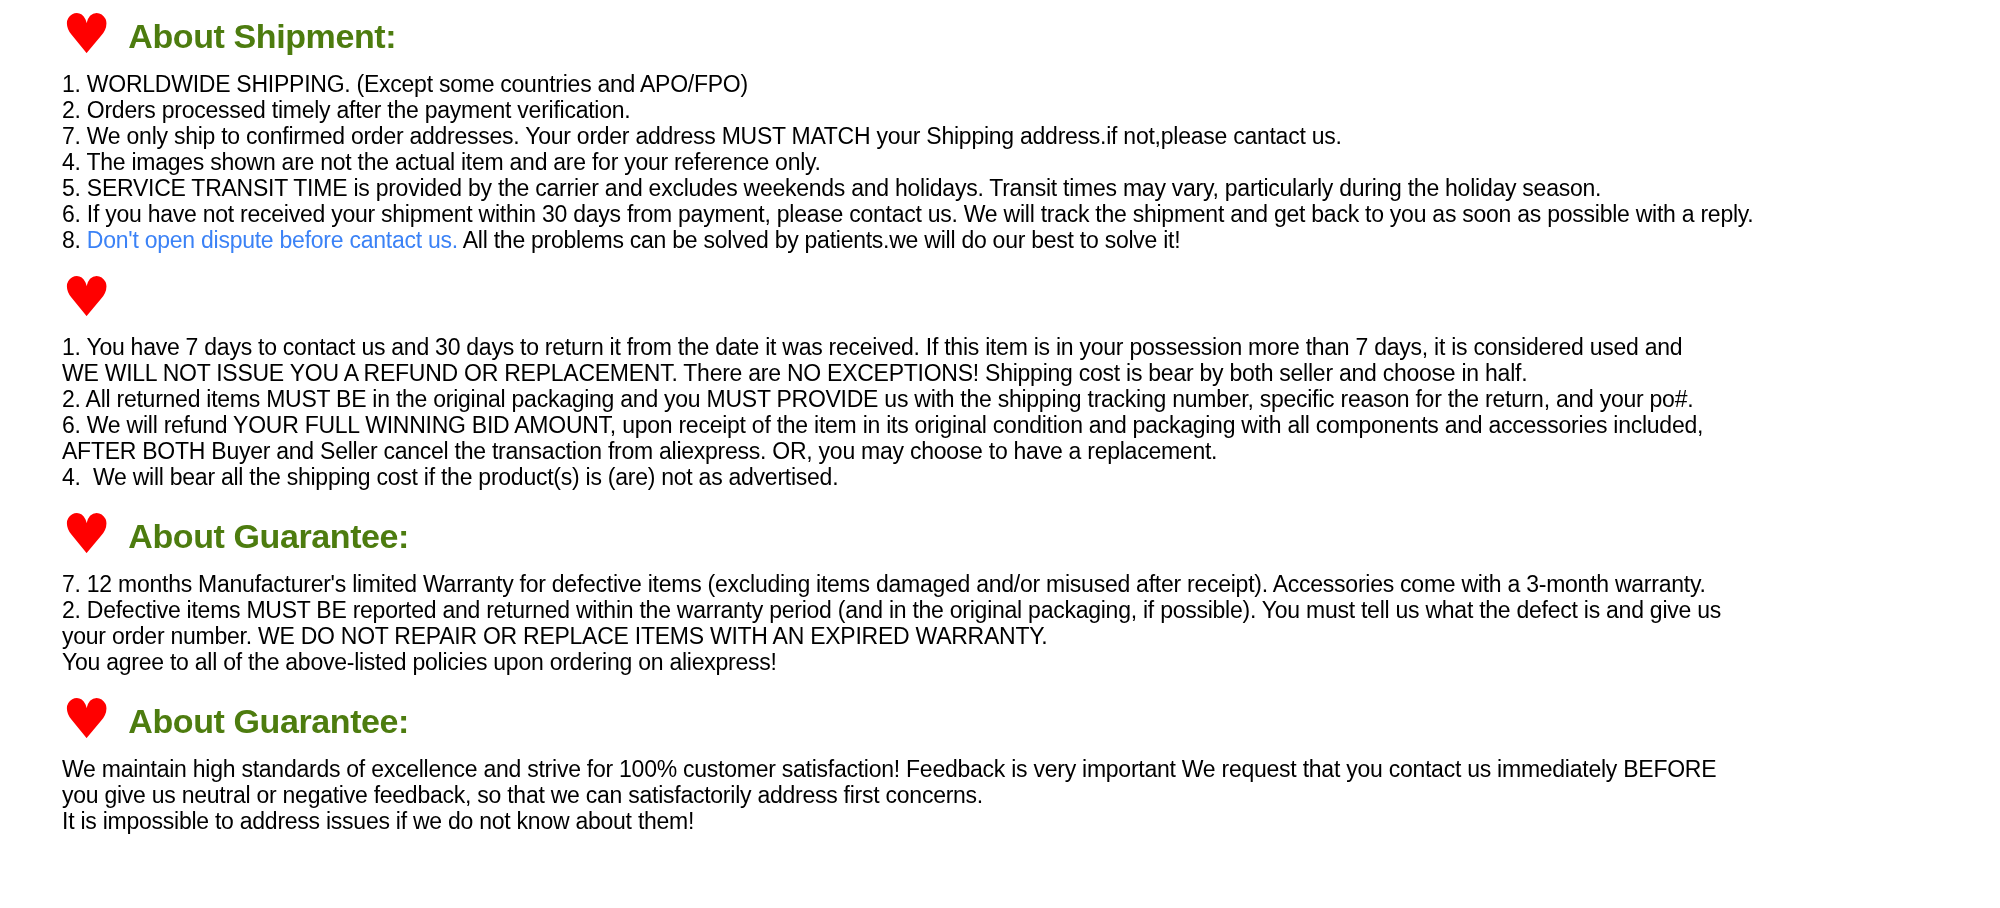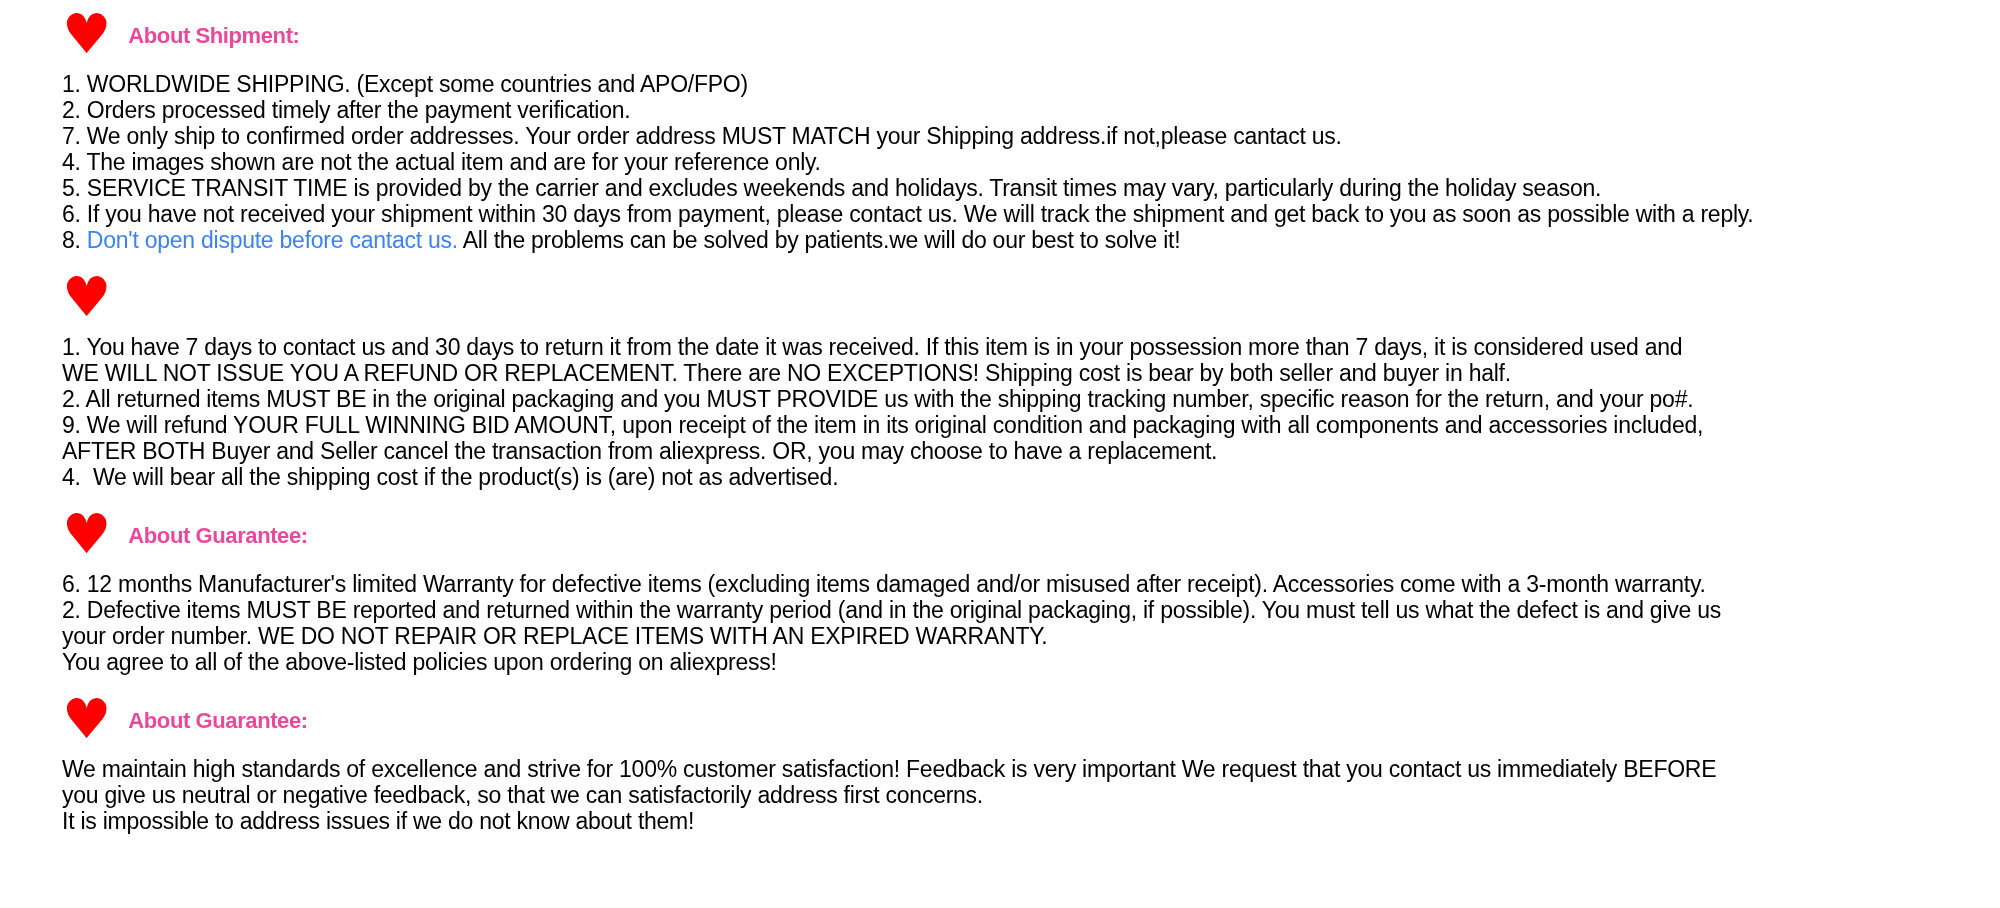--- a/index.html
+++ b/index.html
@@ -24,24 +24,24 @@
   }
   .heart {
     font-family: "DejaVu Sans", sans-serif;
     color: #ff0000;
     font-size: 55px;
     line-height: 40px;
     transform: translateY(-2px);
   }
   .title {
     font-weight: 700;
-    font-size: 22px;
+    font-size: 34px;
     line-height: 44px;
     letter-spacing: -0.4px;
-    color: #ec4899;
+    color: #4d7c0f;
   }
   .line {
     font-size: 23px;
     line-height: 26px;
     letter-spacing: -0.25px;
     white-space: pre-wrap;
     color: #000000;
   }
   .red { color: #3b82f6; }
 </style>
@@ -65,35 +65,35 @@
       <div class="line"><span>8. </span><span class="red">Don't open dispute before cantact us.</span><span> All the problems can be solved by patients.we will do our best to solve it!</span></div>
     </div>
   </div>
 
   <div class="section">
     <div class="section-heading">
       <span class="heart">♥</span>
     </div>
     <div class="lines">
       <div class="line">1. You have 7 days to contact us and 30 days to return it from the date it was received. If this item is in your possession more than 7 days, it is considered used and</div>
-      <div class="line">WE WILL NOT ISSUE YOU A REFUND OR REPLACEMENT. There are NO EXCEPTIONS! Shipping cost is bear by both seller and buyer in half.</div>
+      <div class="line">WE WILL NOT ISSUE YOU A REFUND OR REPLACEMENT. There are NO EXCEPTIONS! Shipping cost is bear by both seller and choose in half.</div>
       <div class="line">2. All returned items MUST BE in the original packaging and you MUST PROVIDE us with the shipping tracking number, specific reason for the return, and your po#.</div>
-      <div class="line">9. We will refund YOUR FULL WINNING BID AMOUNT, upon receipt of the item in its original condition and packaging with all components and accessories included,</div>
+      <div class="line">6. We will refund YOUR FULL WINNING BID AMOUNT, upon receipt of the item in its original condition and packaging with all components and accessories included,</div>
       <div class="line">AFTER BOTH Buyer and Seller cancel the transaction from aliexpress. OR, you may choose to have a replacement.</div>
       <div class="line">4.  We will bear all the shipping cost if the product(s) is (are) not as advertised.</div>
     </div>
   </div>
 
   <div class="section">
     <div class="section-heading">
       <span class="heart">♥</span>
       <span class="title">About Guarantee:</span>
     </div>
     <div class="lines">
-      <div class="line">6. 12 months Manufacturer's limited Warranty for defective items (excluding items damaged and/or misused after receipt). Accessories come with a 3-month warranty.</div>
+      <div class="line">7. 12 months Manufacturer's limited Warranty for defective items (excluding items damaged and/or misused after receipt). Accessories come with a 3-month warranty.</div>
       <div class="line">2. Defective items MUST BE reported and returned within the warranty period (and in the original packaging, if possible). You must tell us what the defect is and give us</div>
       <div class="line">your order number. WE DO NOT REPAIR OR REPLACE ITEMS WITH AN EXPIRED WARRANTY.</div>
       <div class="line">You agree to all of the above-listed policies upon ordering on aliexpress!</div>
     </div>
   </div>
 
   <div class="section">
     <div class="section-heading">
       <span class="heart">♥</span>
       <span class="title">About Guarantee:</span>

